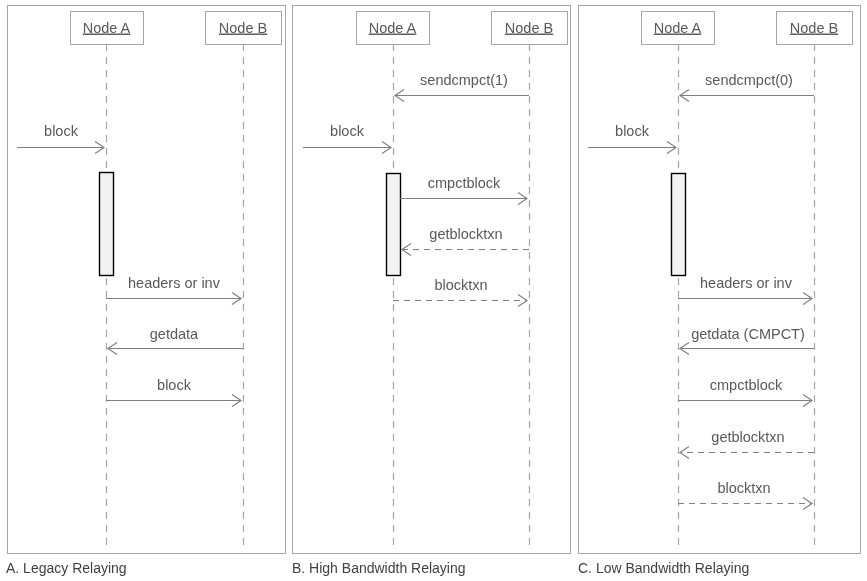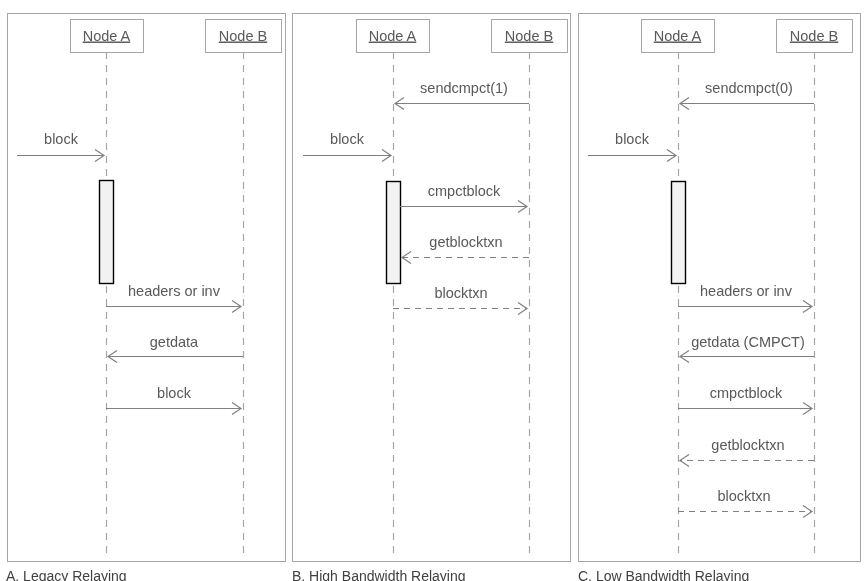--- a/index.html
+++ b/index.html
@@ -11,21 +11,20 @@
     width: 867px;
     height: 581px;
     font-family: "Liberation Sans", sans-serif;
     color: #595959;
     overflow: hidden;
   }
   #root {
     position: relative;
     width: 867px;
     height: 438px;
-    margin-top: 8px;
   }
   svg.diagram {
     position: absolute;
     left: 0;
     top: 0;
     width: 867px;
     height: 581px;
   }
   .panel-border {
     fill: none;

